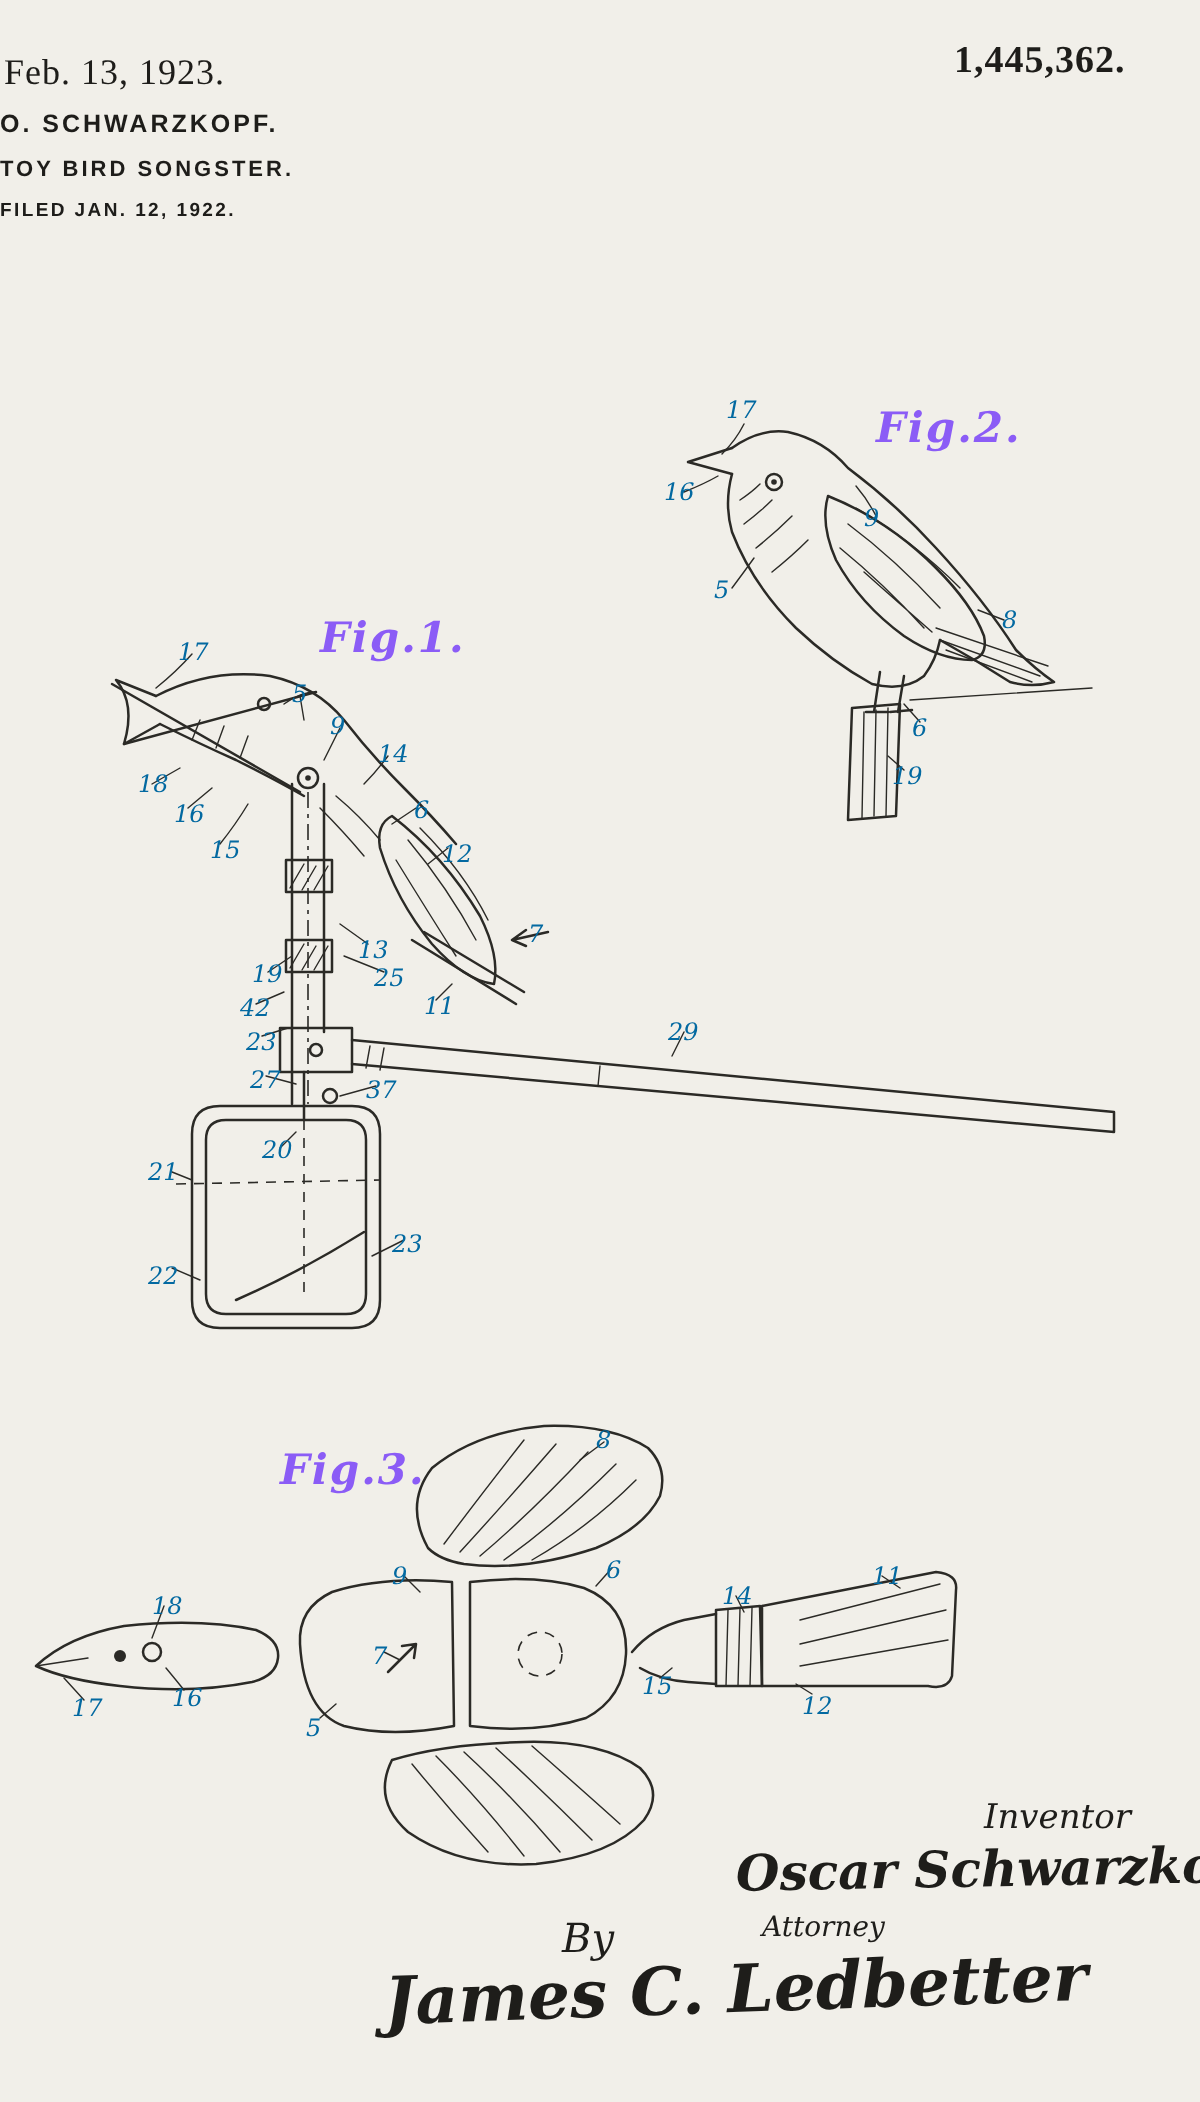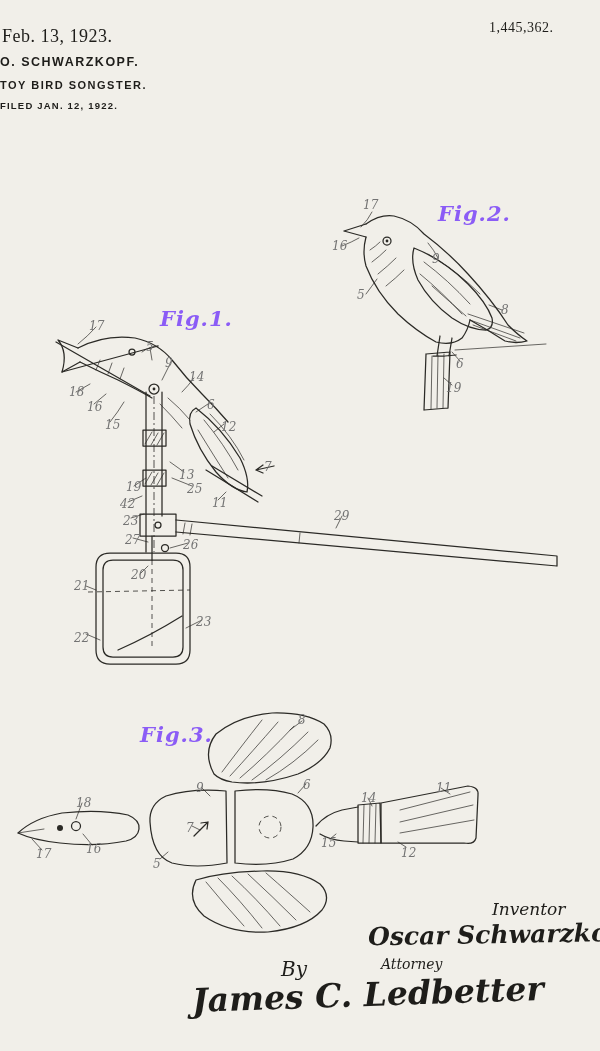--- a/index.html
+++ b/index.html
@@ -7,22 +7,22 @@
   .page {
     position:relative; width:600px; height:1051px; margin:0 auto;
     background:#f1efe9; overflow:hidden; color:#1e1d1a;
     font-family:"Liberation Serif", serif;
   }
   .hdr-date {
     position:absolute; left:2px; top:26px;
     font-size:18px; letter-spacing:0.5px;
   }
   .hdr-number {
-    position:absolute; left:489px; top:20px;
-    font-size:14px; font-weight:normal; letter-spacing:0.5px;
+    position:absolute; left:477px; top:20px;
+    font-size:19px; font-weight:bold; letter-spacing:0.5px;
   }
   .hdr-applicant {
     position:absolute; left:0; top:55px; width:600px;
     font-family:"Liberation Sans", sans-serif; font-weight:bold;
     font-size:12.5px; letter-spacing:1.5px;
   }
   .hdr-title {
     position:absolute; left:0; top:79px; width:520px;
     font-family:"Liberation Sans", sans-serif; font-weight:bold;
     font-size:11px; letter-spacing:1.5px;
@@ -33,21 +33,21 @@
     font-size:9.5px; letter-spacing:1.2px;
   }
   svg.drawings { position:absolute; left:0; top:0; }
   svg .ln { fill:none; stroke:#2b2a26; stroke-width:1.25; stroke-linecap:round; stroke-linejoin:round; }
   svg .lt { fill:none; stroke:#2b2a26; stroke-width:0.7; stroke-linecap:round; }
   svg .dash { fill:none; stroke:#2b2a26; stroke-width:0.8; stroke-dasharray:5 4; }
   svg .dd { fill:none; stroke:#2b2a26; stroke-width:0.8; stroke-dasharray:8 3 2 3; }
   svg .fl { fill:#2b2a26; stroke:none; }
   .rn {
     position:absolute; font-family:"DejaVu Serif", serif;
-    font-style:italic; font-size:12px; color:#737373; white-space:nowrap;
+    font-style:italic; font-size:12px; color:#0369a1; white-space:nowrap;
   }
   .figlabel {
     position:absolute; font-family:"DejaVu Serif", serif;
     font-style:italic; font-weight:bold; font-size:21px; color:#8b5cf6;
     letter-spacing:1px; white-space:nowrap;
   }
   .script {
     position:absolute; font-family:"DejaVu Serif", serif;
     font-style:italic; color:#1e1d1a; white-space:nowrap;
   }
@@ -193,21 +193,21 @@
   <span class="rn" style="left:87px;top:400px;">16</span>
   <span class="rn" style="left:207px;top:398px;">6</span>
   <span class="rn" style="left:105px;top:418px;">15</span>
   <span class="rn" style="left:221px;top:420px;">12</span>
   <span class="rn" style="left:179px;top:468px;">13</span>
   <span class="rn" style="left:187px;top:482px;">25</span>
   <span class="rn" style="left:126px;top:480px;">19</span>
   <span class="rn" style="left:120px;top:497px;">42</span>
   <span class="rn" style="left:123px;top:514px;">23</span>
   <span class="rn" style="left:125px;top:533px;">27</span>
-  <span class="rn" style="left:183px;top:538px;">26</span>
+  <span class="rn" style="left:183px;top:538px;">37</span>
   <span class="rn" style="left:264px;top:460px;">7</span>
   <span class="rn" style="left:212px;top:496px;">11</span>
   <span class="rn" style="left:334px;top:509px;">29</span>
   <span class="rn" style="left:131px;top:568px;">20</span>
   <span class="rn" style="left:74px;top:579px;">21</span>
   <span class="rn" style="left:74px;top:631px;">22</span>
   <span class="rn" style="left:196px;top:615px;">23</span>
 
   <span class="rn" style="left:298px;top:713px;">8</span>
   <span class="rn" style="left:196px;top:781px;">9</span>

